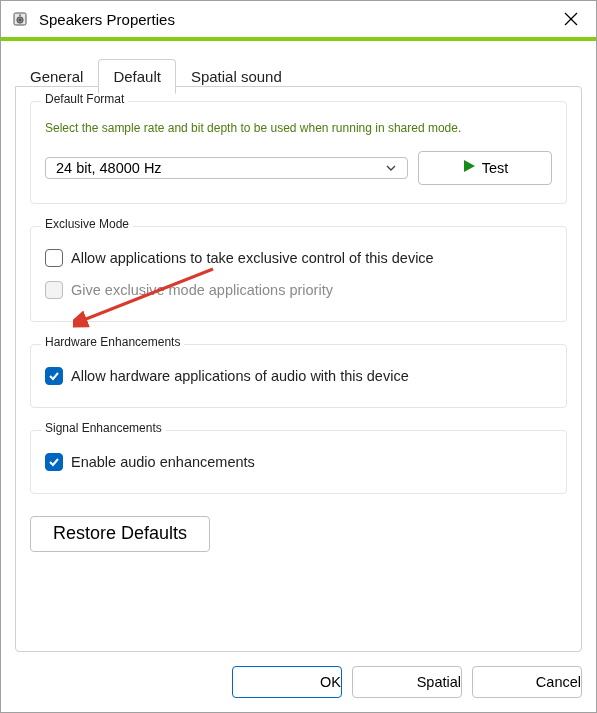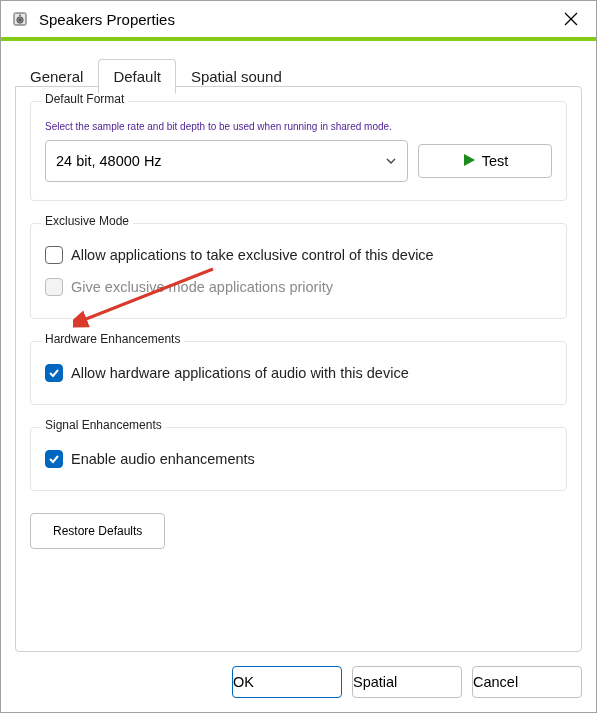--- a/index.html
+++ b/index.html
@@ -91,33 +91,33 @@
   .group-legend {
     position: absolute;
     top: -10px;
     left: 10px;
     background: #fff;
     padding: 0 4px;
     font-size: 12px;
     color: #222;
   }
   .desc {
-    font-size: 10px;
-    color: #4c1d95;
+    font-size: 12px;
+    color: #4d7c0f;
     line-height: 1.4;
-    margin-bottom: 6px;
+    margin-bottom: 14px;
   }
   .format-row {
     display: flex;
     gap: 10px;
     align-items: center;
   }
   .select {
     flex: 1;
-    height: 42px;
+    height: 22px;
     border: 1px solid #c0c0c0;
     border-radius: 4px;
     display: flex;
     align-items: center;
     padding: 0 10px;
     justify-content: space-between;
     cursor: pointer;
     background: #fff;
   }
   .select-text { font-size: 14.5px; }
@@ -167,41 +167,41 @@
     background: #f3f3f3;
   }
   .restore-row { margin-top: 4px; }
   .restore-btn {
     height: 36px;
     padding: 0 22px;
     border: 1px solid #c0c0c0;
     border-radius: 4px;
     background: #fff;
     cursor: pointer;
-    font-size: 12px;
+    font-size: 18px;
     display: inline-flex;
     align-items: center;
   }
   .footer {
     display: flex;
     gap: 10px;
     justify-content: flex-end;
     padding: 0 14px 14px 0;
   }
   .btn {
     width: 110px;
     height: 32px;
     border: 1px solid #c0c0c0;
     border-radius: 4px;
     background: #fff;
     cursor: pointer;
     font-size: 14.5px;
     display: flex;
     align-items: center;
-    justify-content: flex-start;
+    justify-content: flex-end;
   }
   .btn.primary { border-color: #0067c0; }
   .arrow-annot {
     position: absolute;
     top: 262px;
     left: 72px;
     pointer-events: none;
     z-index: 5;
   }
 </style>

